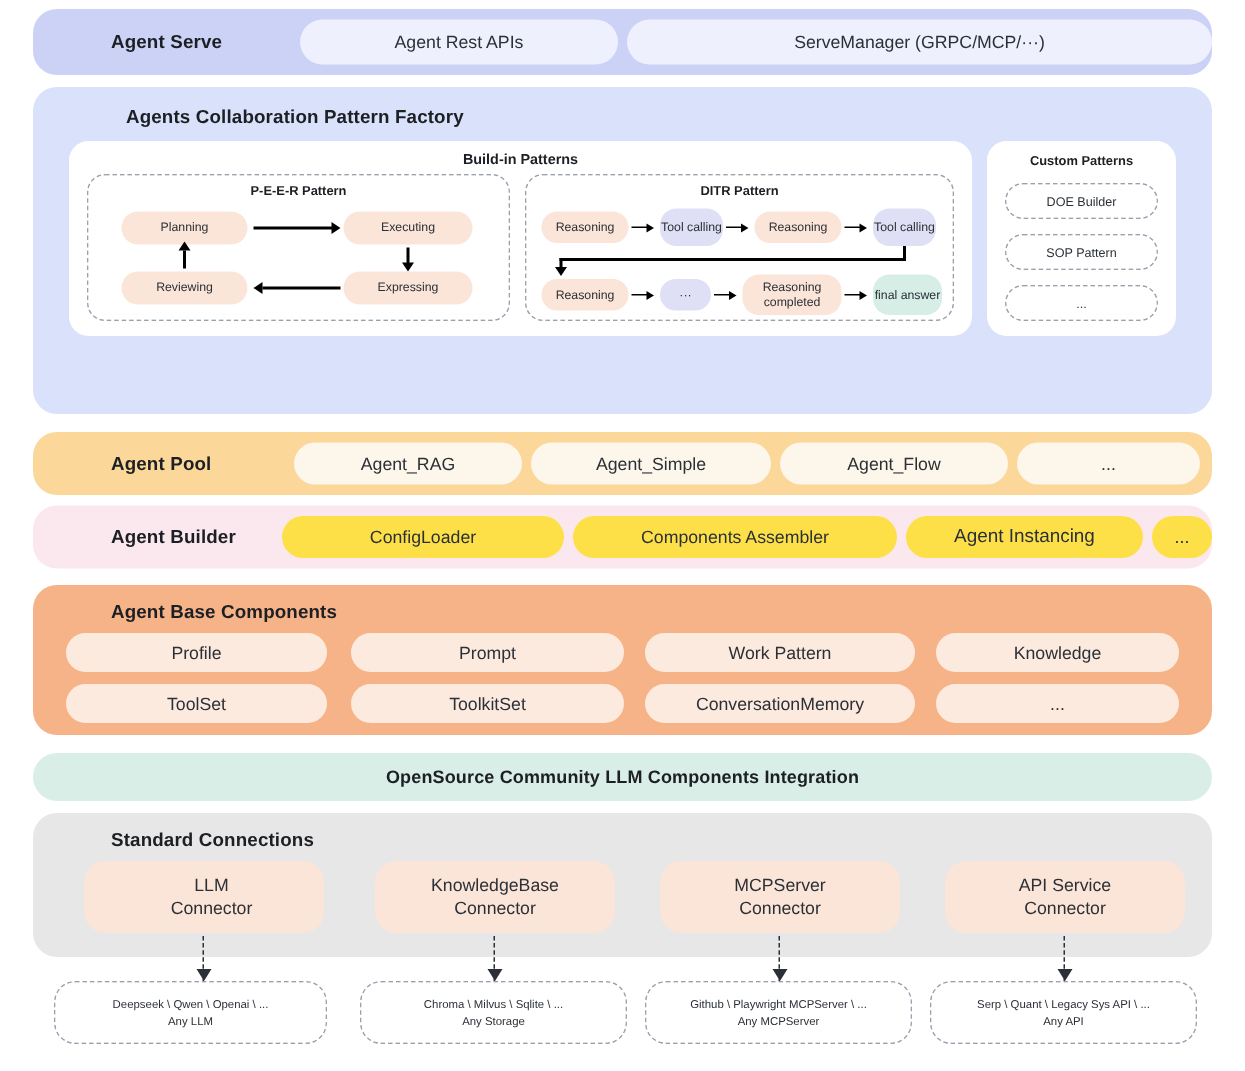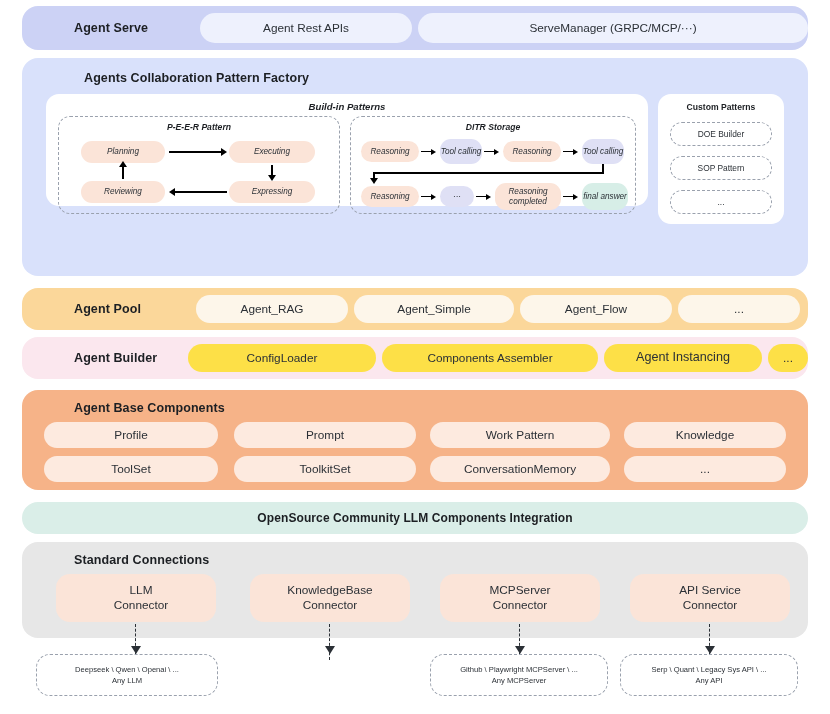--- a/index.html
+++ b/index.html
@@ -31,22 +31,22 @@
   #agent-serve .band-title{position:absolute;left:52px;top:15px;}
   #agent-serve .pill{position:absolute;top:7px;height:30px;background:#eef1fd;border-radius:15px;}
   #serve-pill-0{left:178px;width:212px;}
   #serve-pill-1{left:396px;width:390px;}
 
   
   #pattern-factory{left:22px;top:58px;width:786px;height:218px;background:#d9e1fb;}
   #pattern-factory .band-title{position:absolute;left:62px;top:13px;font-size:12.5px;}
 
   #builtin-card{
-    position:absolute;left:24px;top:36px;width:602px;height:112px;
-    background:#ffffff;border-radius:13px;font-style:italic;
+    position:absolute;left:24px;top:36px;width:602px;height:130px;
+    background:#ffffff;border-radius:13px;
   }
   #builtin-title{
     position:absolute;top:7px;left:0;width:100%;text-align:center;
     font-size:9.6px;font-weight:bold;color:#1c1f23;
   }
   .dash-box{
     position:absolute;border:1.3px dashed #9aa1ad;border-radius:12px;box-sizing:border-box;
   }
   #peer-box{left:12px;top:22px;width:282px;height:98px;}
   #ditr-box{left:304px;top:22px;width:286px;height:98px;}
@@ -163,21 +163,21 @@
         <div class="arrow-head ah-down" style="left:209px;top:58px;"></div>
 
         <div class="arrow-h" style="left:116px;top:74px;width:52px;"></div>
         <div class="arrow-head ah-left" style="left:110px;top:71px;"></div>
 
         <div class="arrow-v" style="left:63px;top:50px;height:12px;"></div>
         <div class="arrow-head ah-up" style="left:60px;top:44px;"></div>
       </div>
 
       <div class="dash-box" id="ditr-box">
-        <div class="sub-title">DITR  Storage</div>
+        <div class="sub-title">DITR  Pattern</div>
 
         <div class="node peach" style="left:10px;top:24px;width:58px;height:21px;">Reasoning</div>
         <div class="arrow-h" style="left:70px;top:33.5px;width:12px;"></div>
         <div class="arrow-head ah-right-sm" style="left:80px;top:31.5px;"></div>
 
         <div class="node lilac pill-2line" style="left:89px;top:22px;width:42px;height:25px;">
           <span>Tool calling</span>
         </div>
         <div class="arrow-h" style="left:133px;top:33.5px;width:12px;"></div>
         <div class="arrow-head ah-right-sm" style="left:143px;top:31.5px;"></div>
@@ -294,20 +294,24 @@
   <div class="dconn" style="left:519px;top:624px;"></div>
   <div class="dconn-head" style="left:515px;top:646px;"></div>
 
   <div class="dconn" style="left:709px;top:624px;"></div>
   <div class="dconn-head" style="left:705px;top:646px;"></div>
 
   <div class="src-box" style="left:36px;width:182px;">
     <span>Deepseek \ Qwen \ Openai \ ...</span>
     <span>Any LLM</span>
   </div>
+  <div class="src-box" style="left:240px;width:178px;">
+    <span>Chroma \ Milvus \ Sqlite \ ...</span>
+    <span>Any Storage</span>
+  </div>
   <div class="src-box" style="left:430px;width:178px;">
     <span>Github \ Playwright  MCPServer \ ...</span>
     <span>Any MCPServer</span>
   </div>
   <div class="src-box" style="left:620px;width:178px;">
     <span>Serp \ Quant \ Legacy Sys API \  ...</span>
     <span>Any API</span>
   </div>
 
 </div>

